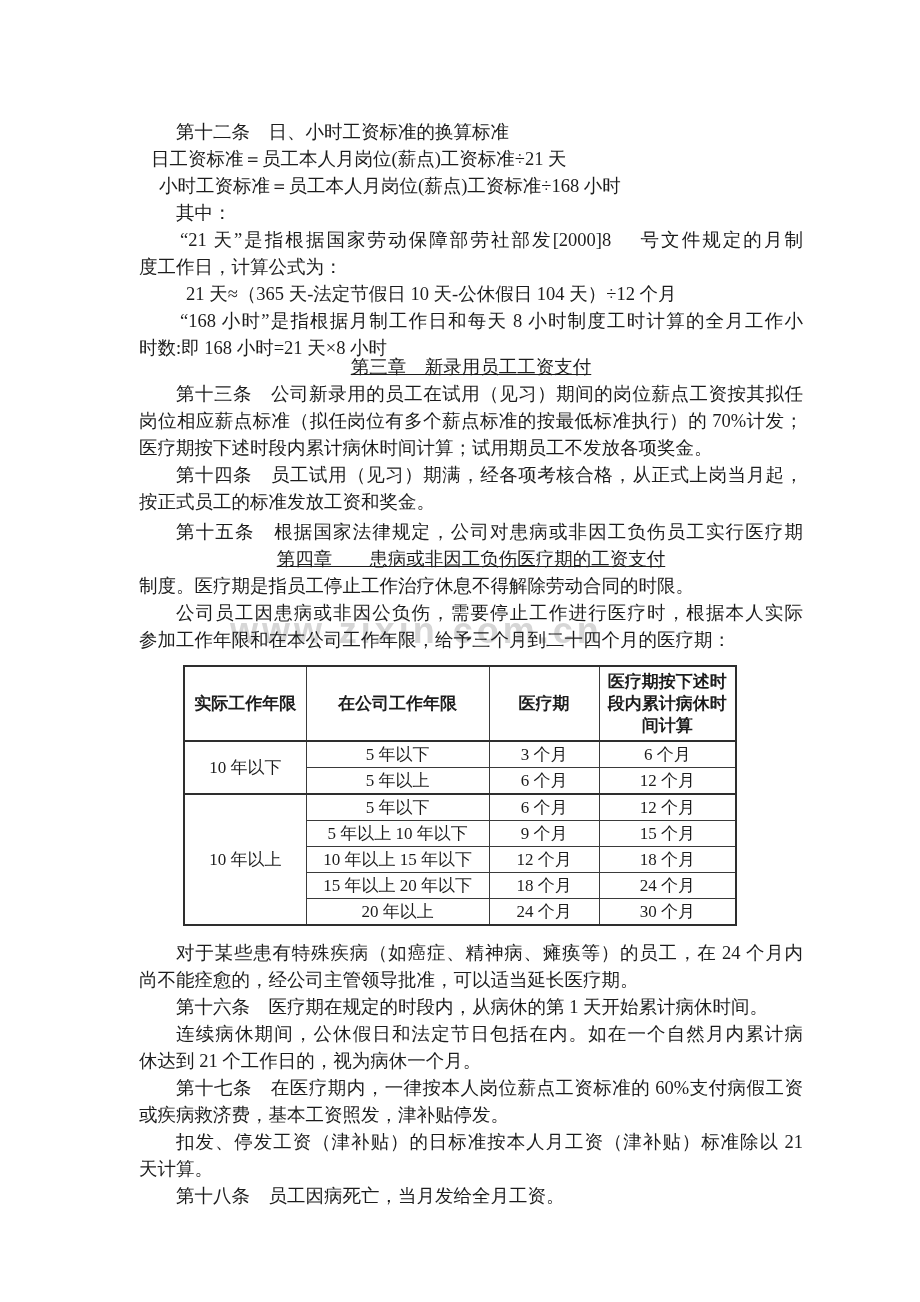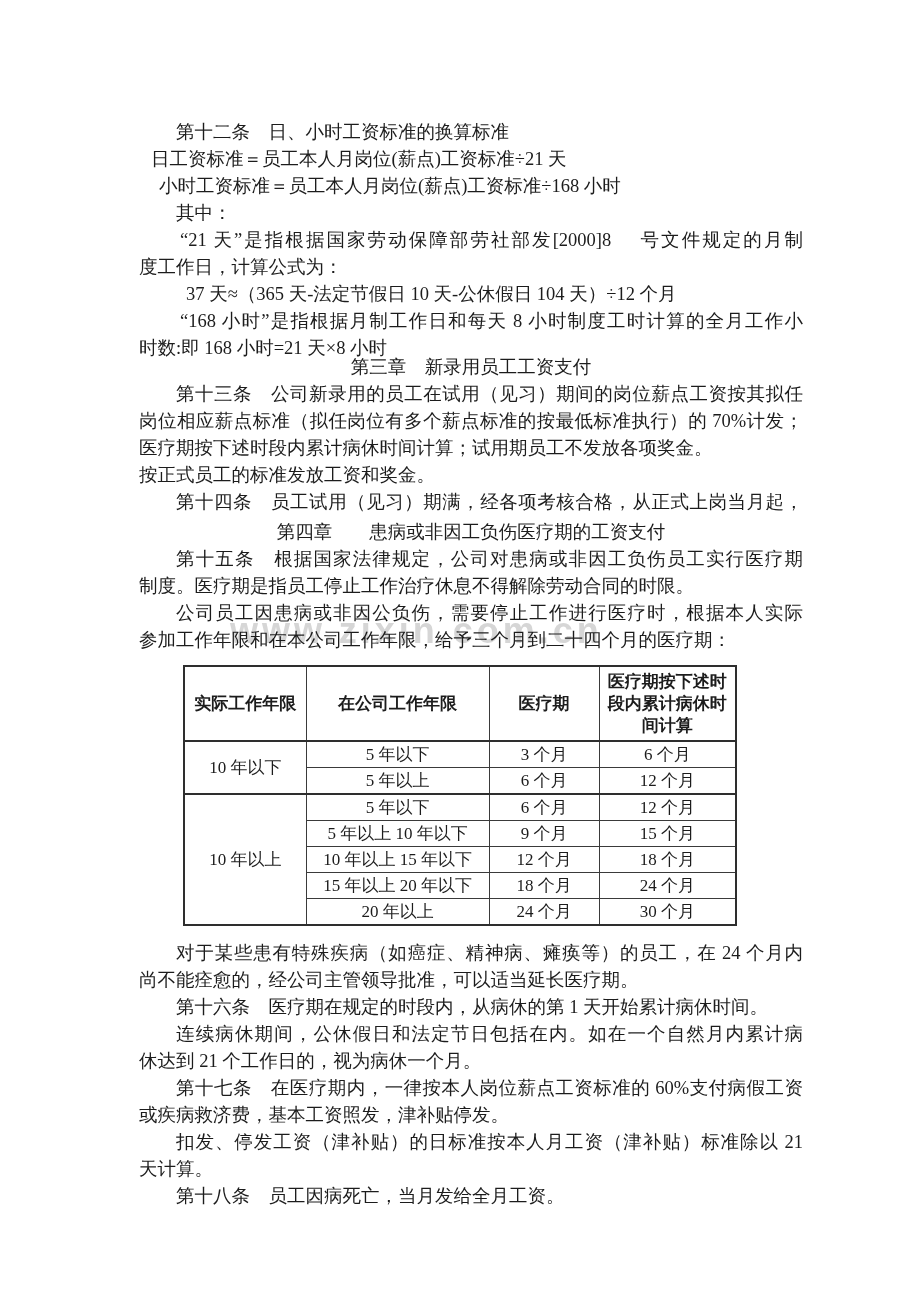--- a/index.html
+++ b/index.html
@@ -39,21 +39,21 @@
   .line {
     height: 27px;
     line-height: 27px;
     font-size: 18.5px;
     text-align: justify;
     text-align-last: left;
     white-space: normal;
     overflow: visible;
   }
   .full { text-align-last: justify; }
-  .center { text-align: center; text-align-last: center; }
+  .center { text-align: center; text-align-last: center; text-decoration: underline; }
   .i1 { text-indent: 12px; }
   .i2 { text-indent: 20px; }
   .i3 { text-indent: 37px; }
   .i4 { text-indent: 41px; }
   .i5 { text-indent: 47px; }
   .med-table {
     position: absolute;
     left: 183px;
     top: 665px;
     width: 552px;
@@ -94,37 +94,37 @@
 
   <div class="watermark">www.zixin.com.cn</div>
 
   <div class="doc-section sec-a">
     <div class="line i3">第十二条　日、小时工资标准的换算标准</div>
     <div class="line i1">日工资标准＝员工本人月岗位(薪点)工资标准÷21 天</div>
     <div class="line i2">小时工资标准＝员工本人月岗位(薪点)工资标准÷168 小时</div>
     <div class="line i3">其中：</div>
     <div class="line i4 full">“21 天”是指根据国家劳动保障部劳社部发[2000]8　 号文件规定的月制</div>
     <div class="line">度工作日，计算公式为：</div>
-    <div class="line i5">37 天≈（365 天-法定节假日 10 天-公休假日 104 天）÷12 个月</div>
+    <div class="line i5">21 天≈（365 天-法定节假日 10 天-公休假日 104 天）÷12 个月</div>
     <div class="line i4 full">“168 小时”是指根据月制工作日和每天 8 小时制度工时计算的全月工作小</div>
     <div class="line">时数:即 168 小时=21 天×8 小时</div>
   </div>
 
   <div class="doc-section sec-b">
     <div class="line center">第三章　新录用员工工资支付</div>
     <div class="line i3 full">第十三条　公司新录用的员工在试用（见习）期间的岗位薪点工资按其拟任</div>
     <div class="line full">岗位相应薪点标准（拟任岗位有多个薪点标准的按最低标准执行）的 70%计发；</div>
     <div class="line">医疗期按下述时段内累计病休时间计算；试用期员工不发放各项奖金。</div>
+    <div class="line i3 full">第十四条　员工试用（见习）期满，经各项考核合格，从正式上岗当月起，</div>
     <div class="line">按正式员工的标准发放工资和奖金。</div>
-    <div class="line i3 full">第十四条　员工试用（见习）期满，经各项考核合格，从正式上岗当月起，</div>
   </div>
 
   <div class="doc-section sec-c">
+    <div class="line i3 full">第十五条　根据国家法律规定，公司对患病或非因工负伤员工实行医疗期</div>
     <div class="line center">第四章　　患病或非因工负伤医疗期的工资支付</div>
-    <div class="line i3 full">第十五条　根据国家法律规定，公司对患病或非因工负伤员工实行医疗期</div>
     <div class="line">制度。医疗期是指员工停止工作治疗休息不得解除劳动合同的时限。</div>
     <div class="line i3 full">公司员工因患病或非因公负伤，需要停止工作进行医疗时，根据本人实际</div>
     <div class="line">参加工作年限和在本公司工作年限，给予三个月到二十四个月的医疗期：</div>
   </div>
 
   <table class="med-table">
     <colgroup>
         <col class="c1">
         <col class="c2">
         <col class="c3">

